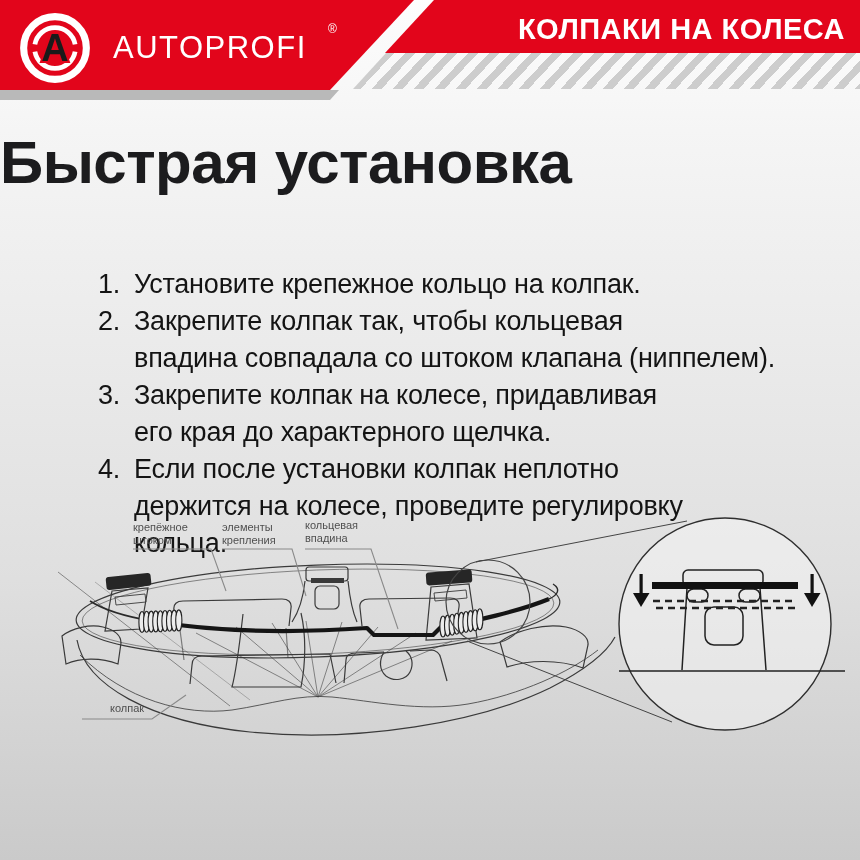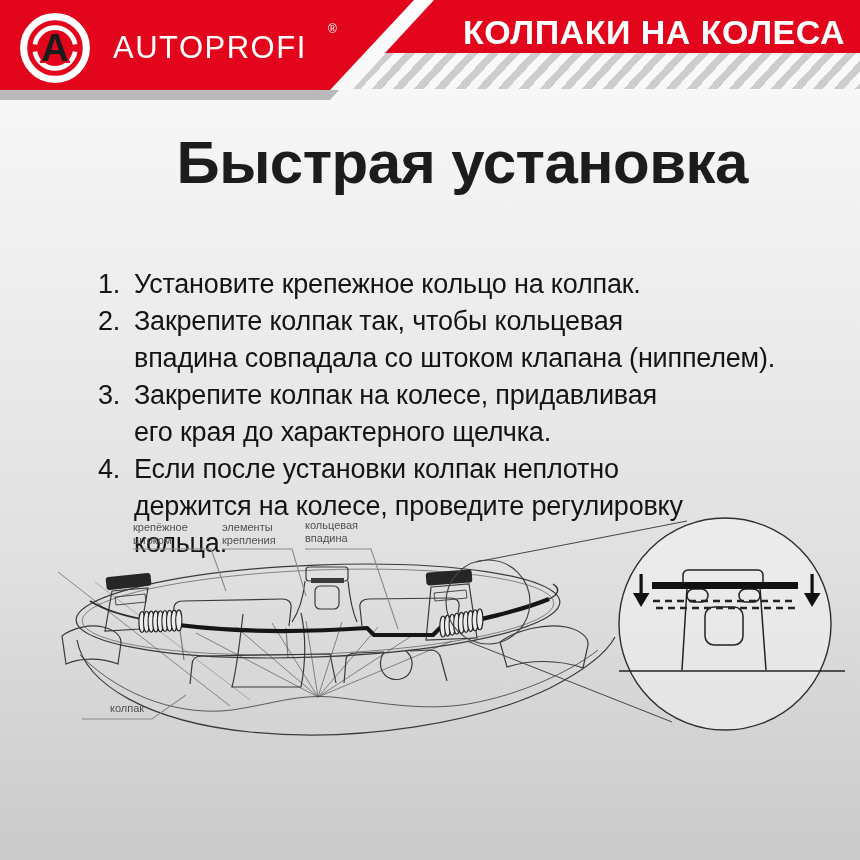--- a/index.html
+++ b/index.html
@@ -18,24 +18,24 @@
     background:#e2051b;clip-path:polygon(434px 0,860px 0,860px 53px,385px 53px);}
   .stripes{position:absolute;left:0;top:53px;width:860px;height:36px;
     clip-path:polygon(386px 0,860px 0,860px 36px,353px 36px);overflow:hidden;}
   .stripes-inner{position:absolute;left:300px;top:0;width:720px;height:36px;
     background:repeating-linear-gradient(90deg,#cdcdcd 0 10px,transparent 10px 21px);
     transform:skewX(-43deg);transform-origin:0 0;}
   .logo{position:absolute;left:17px;top:10px;width:76px;height:76px;}
   .brand{position:absolute;left:113px;top:30px;color:#fff;font-size:31px;
     font-weight:400;letter-spacing:1.5px;white-space:nowrap;}
   .brand-reg{position:absolute;left:328px;top:22px;color:#fff;font-size:12px;font-weight:400;}
-  .product-tag{position:absolute;right:15px;top:13px;color:#fff;font-size:34px;
+  .product-tag{position:absolute;right:15px;top:13px;color:#fff;font-size:29px;
     font-weight:700;letter-spacing:.5px;white-space:nowrap;}
   
-  .title{position:absolute;left:0;top:128px;width:748px;text-align:right;
+  .title{position:absolute;left:0;top:128px;width:748px;text-align:left;
     font-size:60px;font-weight:800;color:#1c1c1e;letter-spacing:-.5px;}
   
   .list{position:absolute;left:98px;top:266px;width:680px;color:#141414;
     font-size:27px;line-height:37px;letter-spacing:-.2px;}
   .row{display:flex;align-items:flex-start;}
   .num{width:36px;flex:0 0 36px;}
   .lines span{display:block;}
   
   .dlabel{position:absolute;color:#4f4f4f;font-size:11px;line-height:13px;}
   .dlabel span{display:block;}

